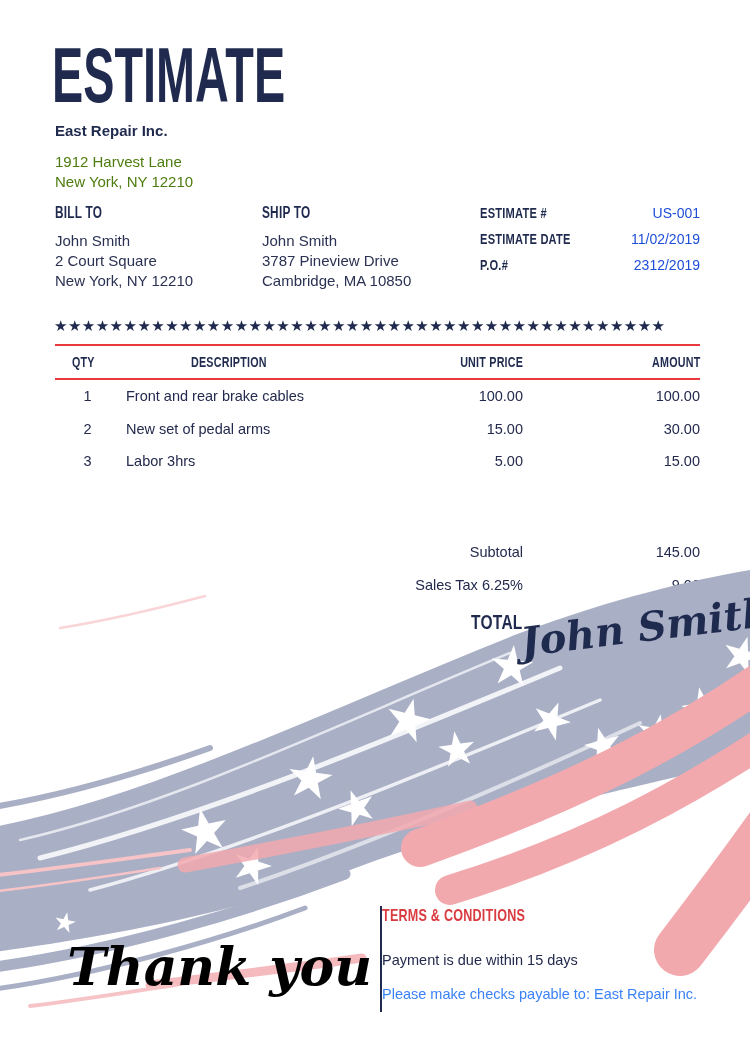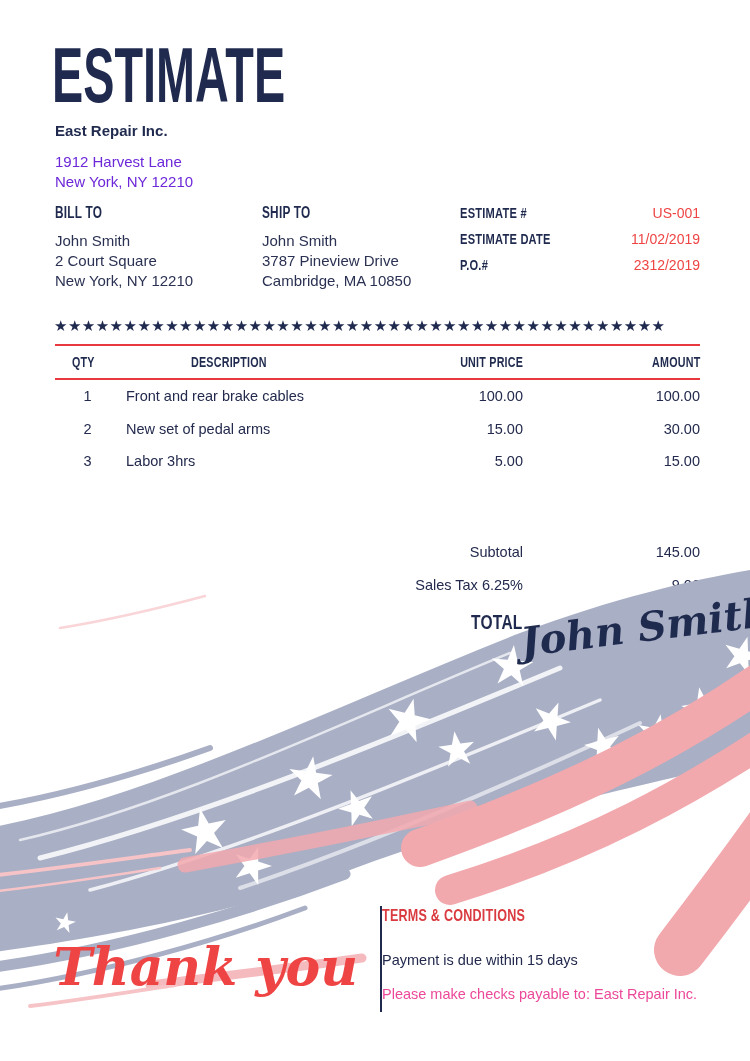--- a/index.html
+++ b/index.html
@@ -27,31 +27,31 @@
 
   .doc-title {
     position: absolute; left: 52px; top: 36px;
     font-size: 78px; font-weight: 700; color: #1f2a4e;
     transform: scaleX(0.60); transform-origin: 0 50%;
     letter-spacing: 0px; white-space: nowrap; line-height: 1;
   }
 
   .company { position: absolute; left: 55px; top: 122px; }
   .company .name { font-weight: 700; font-size: 15px; color: #1f2a4e; margin-bottom: 13px; }
-  .company .line { font-size: 15px; line-height: 20px; color: #6d28d9; }
+  .company .line { font-size: 15px; line-height: 20px; color: #4d7c0f; }
 
   .parties { position: absolute; left: 55px; top: 204px; width: 645px; display: flex; }
   .party-label { font-size: 16px; margin-bottom: 9px; }
   .party .line { font-size: 15px; line-height: 20px; }
   .bill-to { width: 207px; }
   .ship-to { width: 198px; }
   .meta { width: 240px; }
-  .meta-row { display: flex; justify-content: space-between; align-items: baseline; height: 26px; }
+  .meta-row { display: flex; justify-content: space-between; align-items: baseline; height: 26px; margin-left: 20px; }
   .meta-row .cond { font-size: 15px; }
-  .meta-value { font-size: 14px; color: #ef4444; }
+  .meta-value { font-size: 14px; color: #1d4ed8; }
 
   .stars {
     position: absolute; left: 54px; top: 317px; width: 652px;
     font-size: 15px; color: #1f2a4e; letter-spacing: 0.45px;
     white-space: nowrap; overflow: hidden;
   }
 
   .items { position: absolute; left: 55px; top: 344px; width: 645px; }
   .grid-row {
     display: grid;
@@ -79,34 +79,34 @@
   .signature {
     position: absolute; left: 520px; top: 608px; width: 235px;
     font-family: "DejaVu Serif", serif; font-style: italic; font-weight: 700;
     font-size: 40px; color: #1e2a4e; transform: rotate(-7deg);
     white-space: nowrap; z-index: 3; line-height: 1;
   }
 
   .flag-art { position: absolute; left: 0; top: 558px; width: 750px; height: 503px; z-index: 1; }
 
   .thank-you {
-    position: absolute; left: 36px; top: 938px; width: 322px; text-align: right;
+    position: absolute; left: 50px; top: 938px; width: 322px; text-align: right;
     font-family: "DejaVu Serif", serif; font-style: italic; font-weight: 700;
-    font-size: 52px; color: #ef4444; z-index: 2; line-height: 1.1; white-space: nowrap;
+    font-size: 52px; color: #000000; z-index: 2; line-height: 1.1; white-space: nowrap;
   }
 
   .terms {
     position: absolute; left: 380px; top: 906px; width: 360px; height: 106px;
     border-left: 2px solid #1f2a4e; z-index: 2;
     background: transparent;
   }
   .terms-title { font-size: 17px; color: #d93b40; }
   .terms-title.cond { color: #d93b40; }
   .terms .line1 { margin-top: 26px; font-size: 14.5px; color: #232a4d; }
-  .terms .line2 { margin-top: 18px; font-size: 14.5px; color: #ec4899; }
+  .terms .line2 { margin-top: 18px; font-size: 14.5px; color: #3b82f6; }
 </style>
 </head>
 <body>
 
 <div class="page">
 
   <svg class="flag-art" viewBox="0 0 750 503" preserveAspectRatio="none" aria-hidden="true">
     <defs>
       <path id="star" d="M0,-1 L0.225,-0.31 L0.95,-0.31 L0.36,0.12 L0.59,0.81 L0,0.38 L-0.59,0.81 L-0.36,0.12 L-0.95,-0.31 L-0.225,-0.31 Z"></path>
     </defs>

